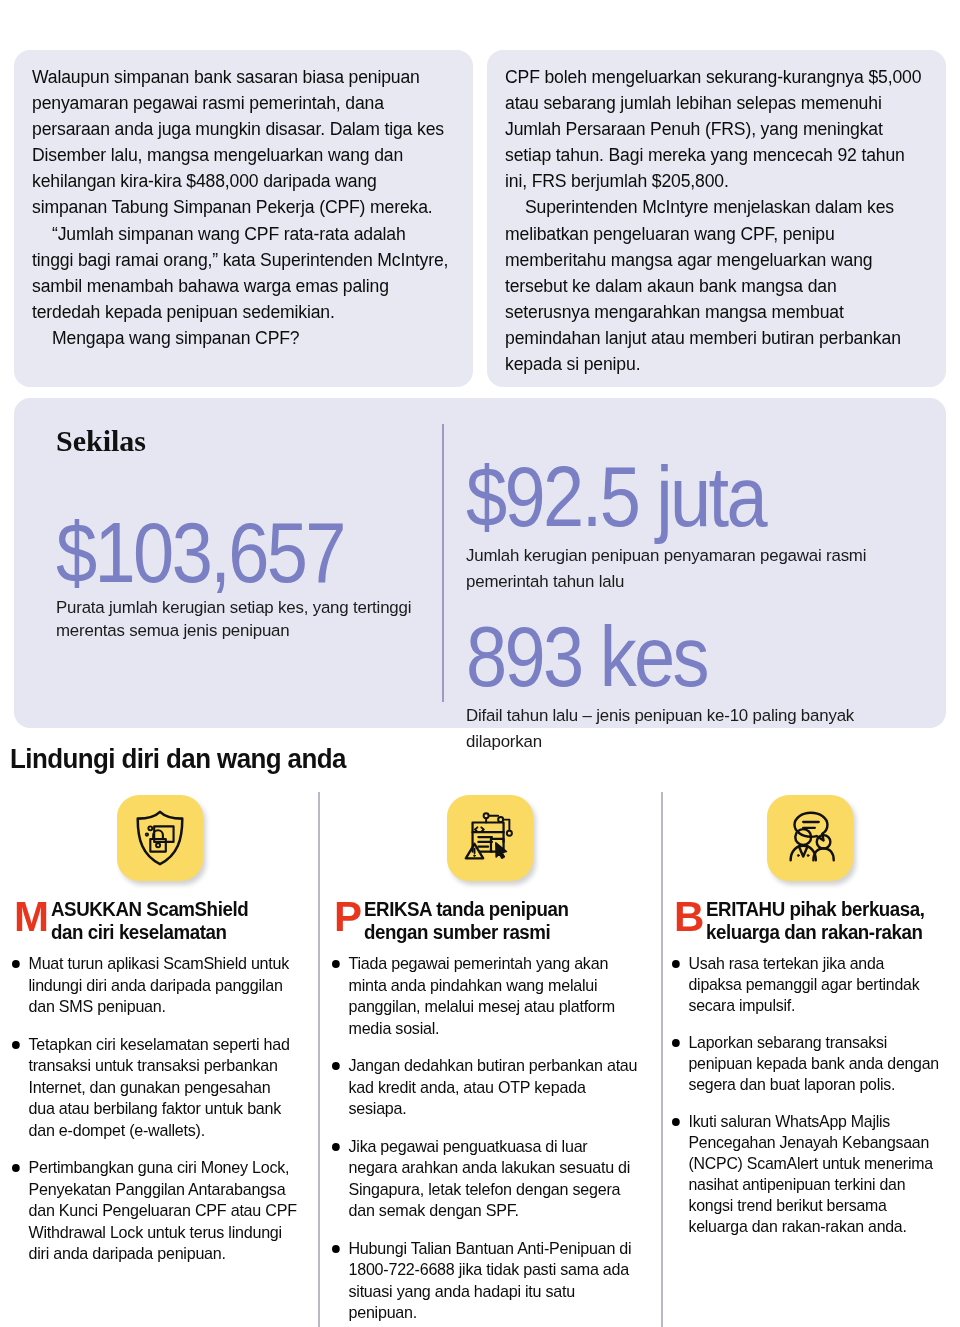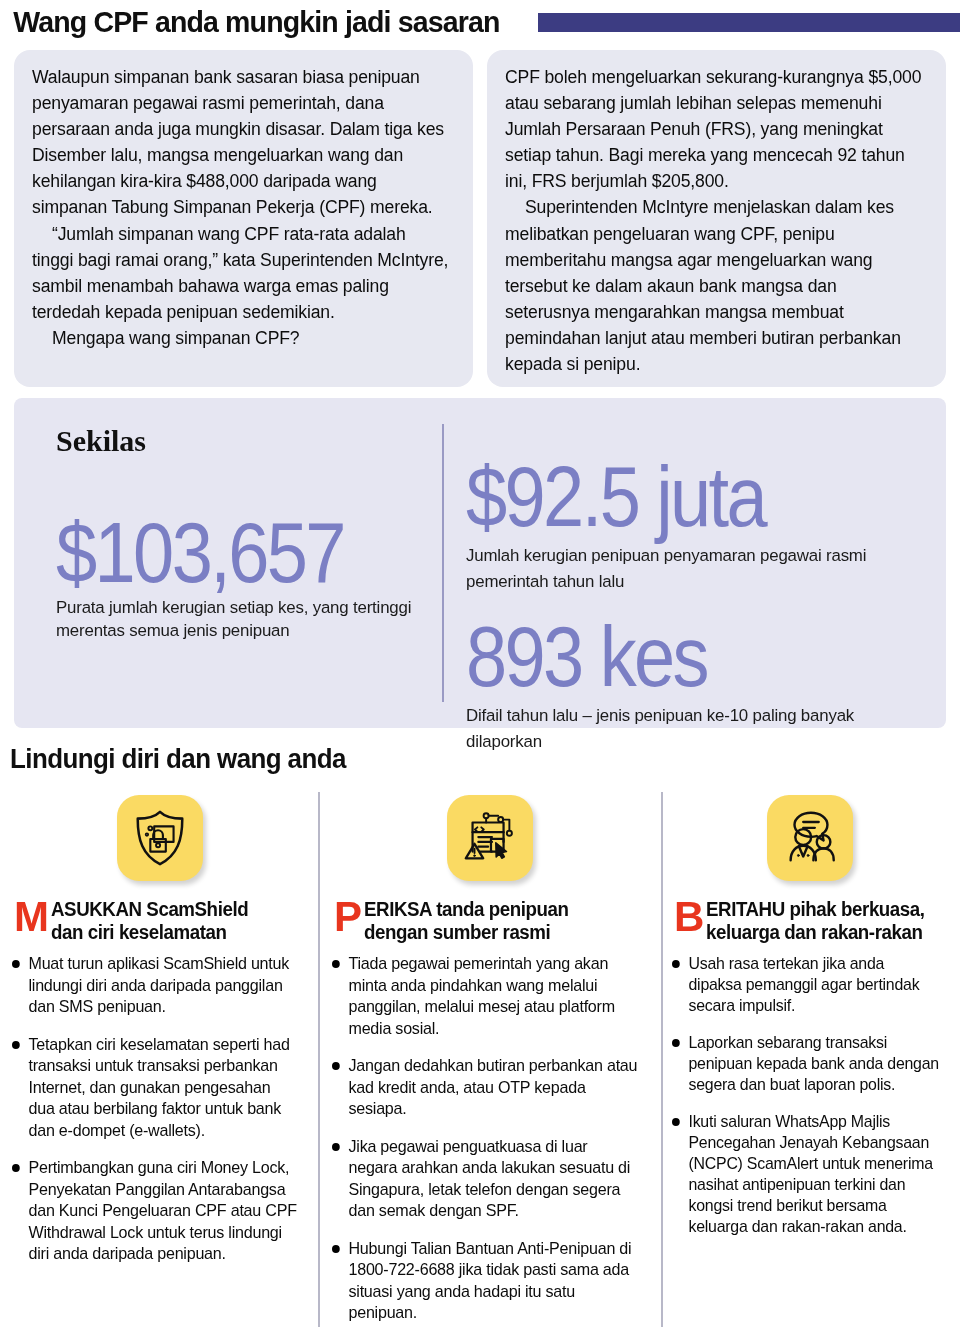--- a/index.html
+++ b/index.html
@@ -41,21 +41,21 @@
   .art-col p {
     font-size: 17.6px; line-height: 26.1px; color: #0c0c0c;
     letter-spacing: -0.15px;
   }
   .art-col p.indent { text-indent: 20px; }
 
   
   .stats {
     position: absolute; left: 14px; top: 398px;
     width: 932px; height: 330px;
-    background: #e6e6f2; border-radius: 8px;
+    background: #e6e6f2; border-radius: 16px;
     display: flex;
   }
   .stats-left {
     width: 428px; padding: 26px 0 0 42px; position: relative;
   }
   .stats-divider {
     width: 2px; background: #9a9ac4; margin: 26px 0 26px 0; height: 278px;
   }
   .stats-right { flex: 1; padding: 4px 26px 0 22px; margin-top: 44px; }
 
@@ -141,24 +141,20 @@
     content: ""; position: absolute; left: 0; top: 7px;
     width: 8px; height: 8px; border-radius: 50%; background: #000;
   }
   .c3 ul.bullets li { font-size: 16.4px; line-height: 21px; }
 </style>
 </head>
 <body>
 
 <div class="page">
 
-  <div class="header">
-    <div class="header-title">Wang CPF anda mungkin jadi sasaran</div>
-    <div class="header-rule"></div>
-  </div>
 
   <div class="article">
     <div class="art-col">
       <p>Walaupun simpanan bank sasaran biasa penipuan penyamaran pegawai rasmi pemerintah, dana persaraan anda juga mungkin disasar. Dalam tiga kes Disember lalu, mangsa mengeluarkan wang dan kehilangan kira-kira $488,000 daripada wang simpanan Tabung Simpanan Pekerja (CPF) mereka.</p>
       <p class="indent">“Jumlah simpanan wang CPF rata-rata adalah tinggi bagi ramai orang,” kata Superintenden McIntyre, sambil menambah bahawa warga emas paling terdedah kepada penipuan sedemikian.</p>
       <p class="indent">Mengapa wang simpanan CPF?</p>
     </div>
     <div class="art-col">
       <p>CPF boleh mengeluarkan sekurang-kurangnya $5,000 atau sebarang jumlah lebihan selepas memenuhi Jumlah Persaraan Penuh (FRS), yang meningkat setiap tahun. Bagi mereka yang mencecah 92  tahun ini, FRS berjumlah $205,800.</p>
       <p class="indent">Superintenden McIntyre menjelaskan dalam kes melibatkan pengeluaran wang CPF, penipu memberitahu mangsa agar mengeluarkan wang tersebut ke dalam akaun bank mangsa dan seterusnya mengarahkan mangsa membuat pemindahan lanjut atau memberi butiran perbankan kepada si penipu.</p>

